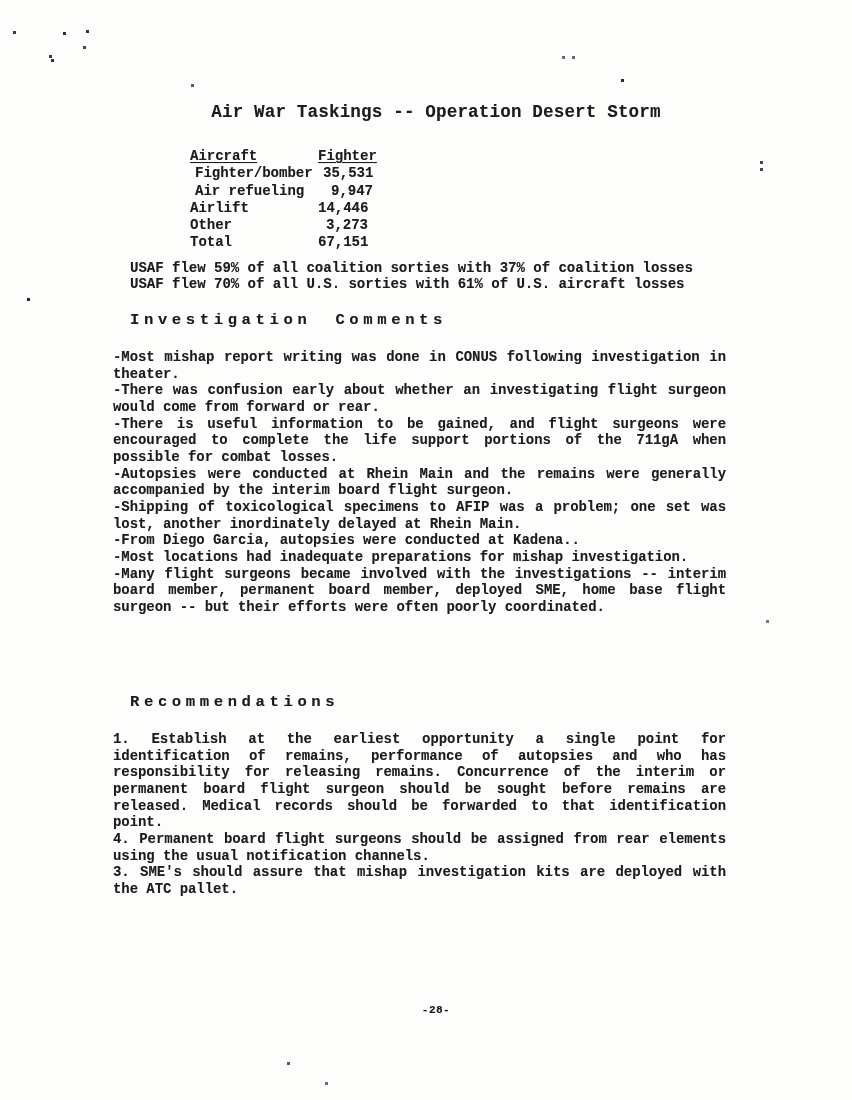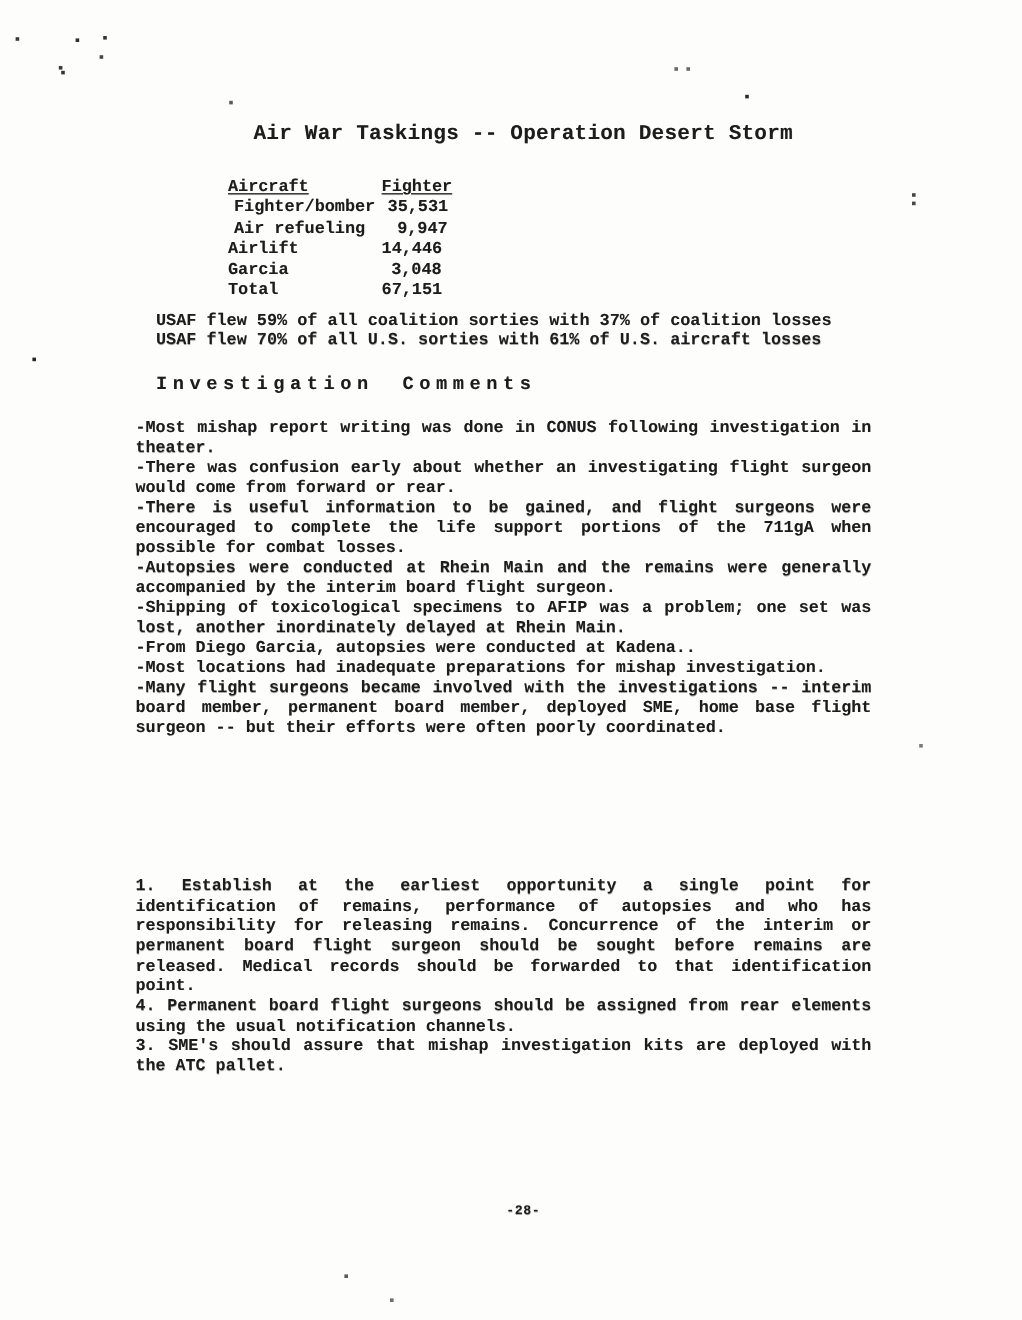--- a/index.html
+++ b/index.html
@@ -92,22 +92,22 @@
     </div>
     <div class="trow">
       <span class="tname indent">Air refueling</span>
       <span class="tval">9,947</span>
     </div>
     <div class="trow">
       <span class="tname">Airlift</span>
       <span class="tval">14,446</span>
     </div>
     <div class="trow">
-      <span class="tname">Garcia</span>
-      <span class="tval">3,048</span>
+      <span class="tname">Other</span>
+      <span class="tval">3,273</span>
     </div>
     <div class="trow">
       <span class="tname">Total</span>
       <span class="tval">67,151</span>
     </div>
   </div>
 
   <div class="summary">
     <div>USAF flew 59% of all coalition sorties with 37% of coalition losses</div>
     <div>USAF flew 70% of all U.S. sorties with 61% of U.S. aircraft losses</div>
@@ -119,20 +119,21 @@
     <p>-Most mishap report writing was done in CONUS following investigation in theater.</p>
     <p>-There was confusion early about whether an investigating flight surgeon would come from forward or rear.</p>
     <p>-There is useful information to be gained, and flight surgeons were encouraged to complete the life support portions of the 711gA when possible for combat losses.</p>
     <p>-Autopsies were conducted at Rhein Main and the remains were generally accompanied by the interim board flight surgeon.</p>
     <p>-Shipping of toxicological specimens to AFIP was a problem; one set was lost, another inordinately delayed at Rhein Main.</p>
     <p>-From Diego Garcia, autopsies were conducted at Kadena..</p>
     <p>-Most locations had inadequate preparations for mishap investigation.</p>
     <p>-Many flight surgeons became involved with the investigations -- interim board member, permanent board member, deployed SME, home base flight surgeon -- but their efforts were often poorly coordinated.</p>
   </div>
 
+  <div class="section-heading h-recommendations">Recommendations</div>
 
   <div class="para-block recs-block">
     <p>1. Establish at the earliest opportunity a single point for identification of remains, performance of autopsies and who has responsibility for releasing remains. Concurrence of the interim or permanent board flight surgeon should be sought before remains are released.  Medical records should be forwarded to that identification point.</p>
     <p>4. Permanent board flight surgeons should be assigned from rear elements using the usual notification channels.</p>
     <p>3. SME's should assure that mishap investigation kits are deployed with the ATC pallet.</p>
   </div>
 
   <div class="page-number">-28-</div>
 
 </div>

